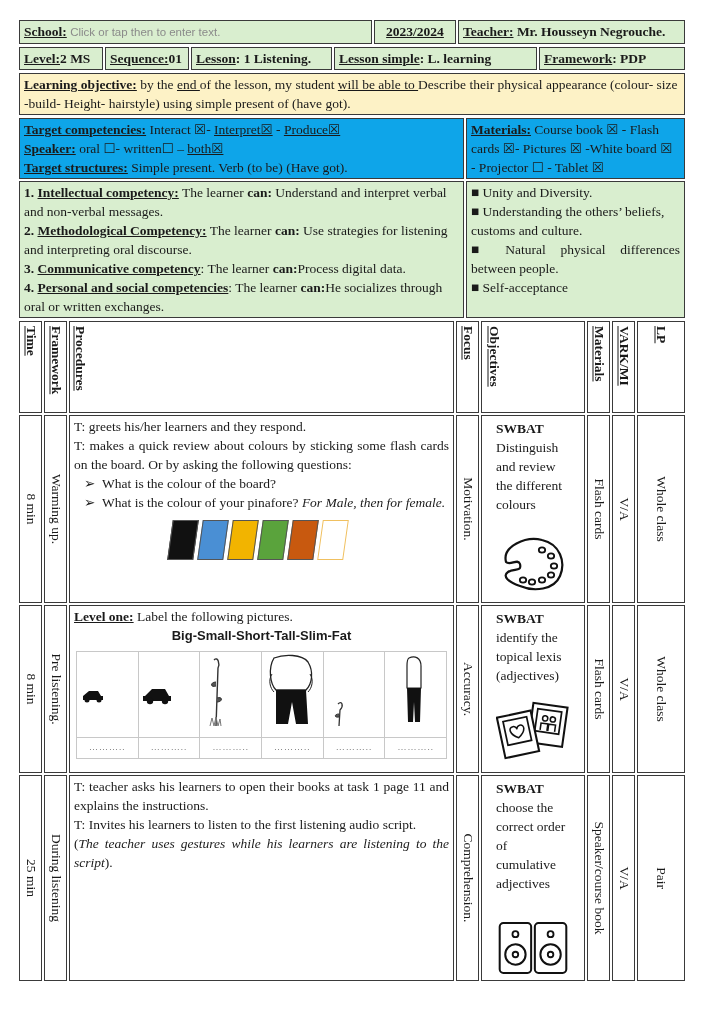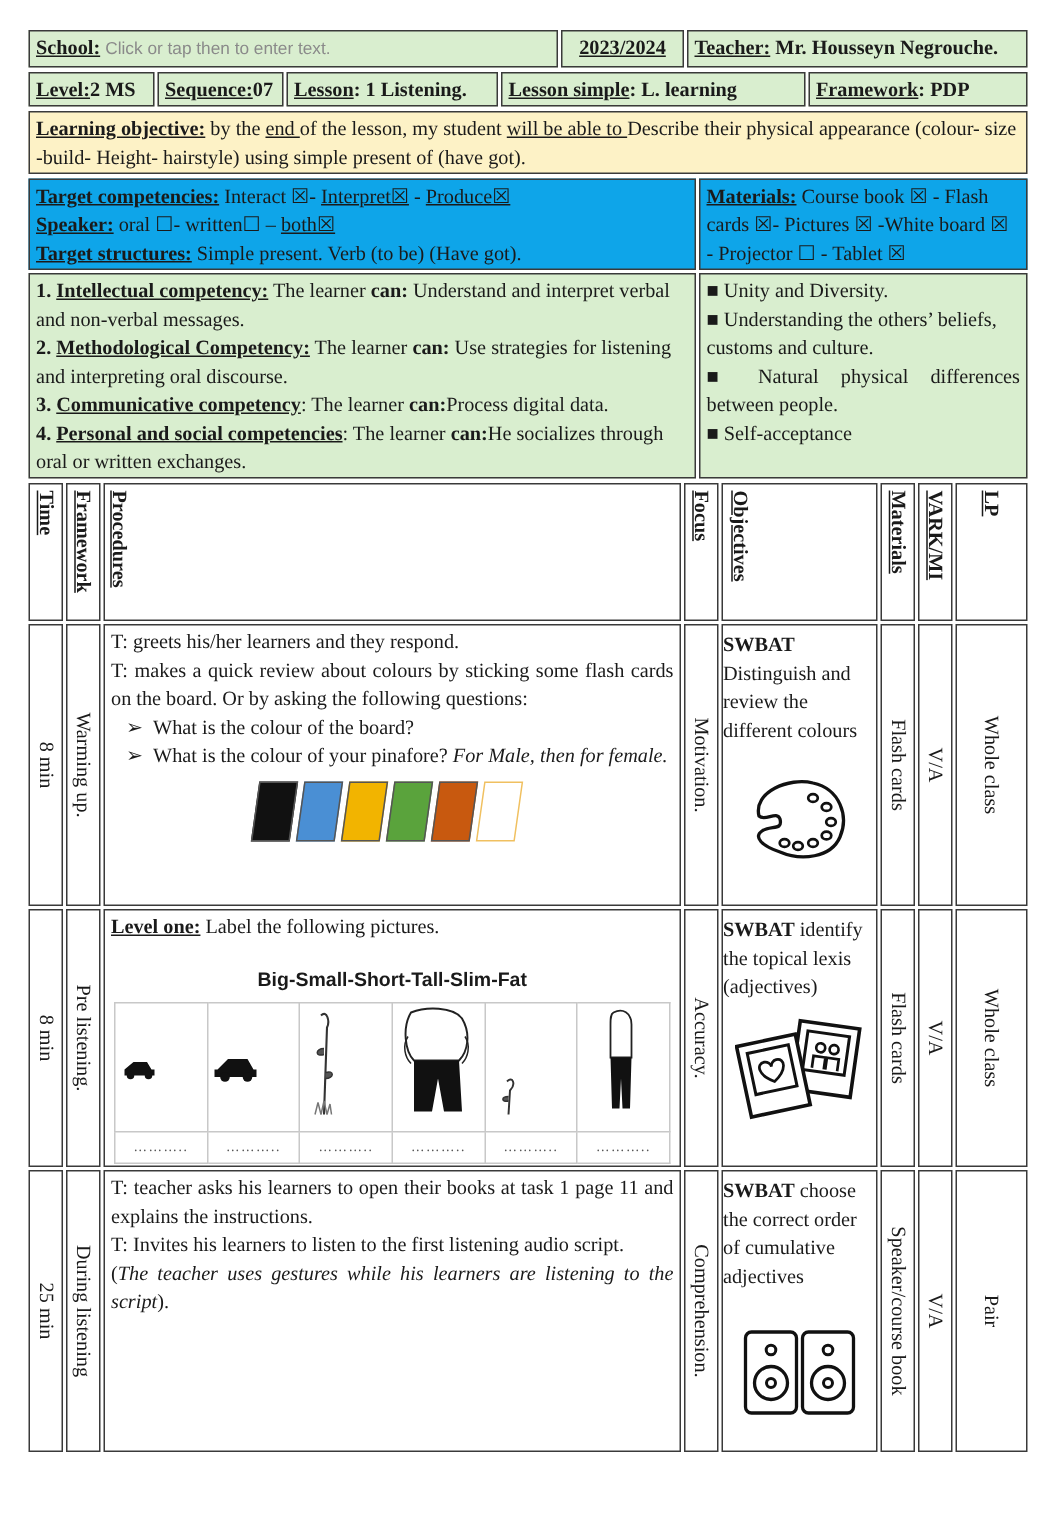--- a/index.html
+++ b/index.html
@@ -21,22 +21,22 @@
            transform: translate(-50%, -50%) rotate(90deg); }
   .vtop { position: absolute; left: 50%; top: 4px; white-space: nowrap;
           transform-origin: 0 0; transform: rotate(90deg) translateY(-50%); font-weight: bold; text-decoration: underline; }
   .proc p { margin: 0; }
   .arrow-item { padding-left: 26px; text-indent: -16px; margin: 0; }
   .swatches { display: flex; gap: 4px; margin: 8px 0 0 96px; }
   .sw { width: 24px; height: 38px; transform: skewX(-8deg); border: 1px solid #555; }
   .pics { margin: 6px 6px 0 6px; border-collapse: collapse; width: calc(100% - 12px); }
   .pics td { border: 1px solid #c8c8c8; height: 82px; padding: 0; position: relative; }
   .pics tr.lab td { height: 20px; text-align: center; font-size: 9px; color: #555; letter-spacing: 1px; }
-  .pics-title { text-align: center; font-weight: bold; font-family: "Liberation Sans", sans-serif; font-size: 13px; margin-top: 16px; }
-  .obj { padding: 3px 0; }
+  .pics-title { text-align: center; font-weight: bold; font-family: "Liberation Sans", sans-serif; font-size: 13px; }
+  .obj { padding: 3px 14px; }
   .icon-wrap { display: flex; justify-content: center; margin-top: 18px; }
 </style>
 </head>
 <body>
 
 <div class="page">
 
   <table>
     <colgroup>
         <col style="width:353px">
@@ -61,21 +61,21 @@
     <colgroup>
         <col style="width:84px">
         <col style="width:84px">
         <col style="width:141px">
         <col style="width:203px">
         <col>
       </colgroup>
     <tbody>
         <tr class="hdr">
       <td class="g"><span class="u">Level:</span><span>2 MS</span></td>
-      <td class="g"><span class="u">Sequence:</span><span>07</span></td>
+      <td class="g"><span class="u">Sequence:</span><span>01</span></td>
       <td class="g"><span class="u">Lesson</span><span>: 1 Listening.</span></td>
       <td class="g"><span class="u">Lesson simple</span><span>: L. learning</span></td>
       <td class="g"><span class="u">Framework</span><span>: PDP</span></td>
     </tr>
   </tbody>
     </table>
 
   <table style="margin-top:-1px">
     <tbody>
         <tr>

